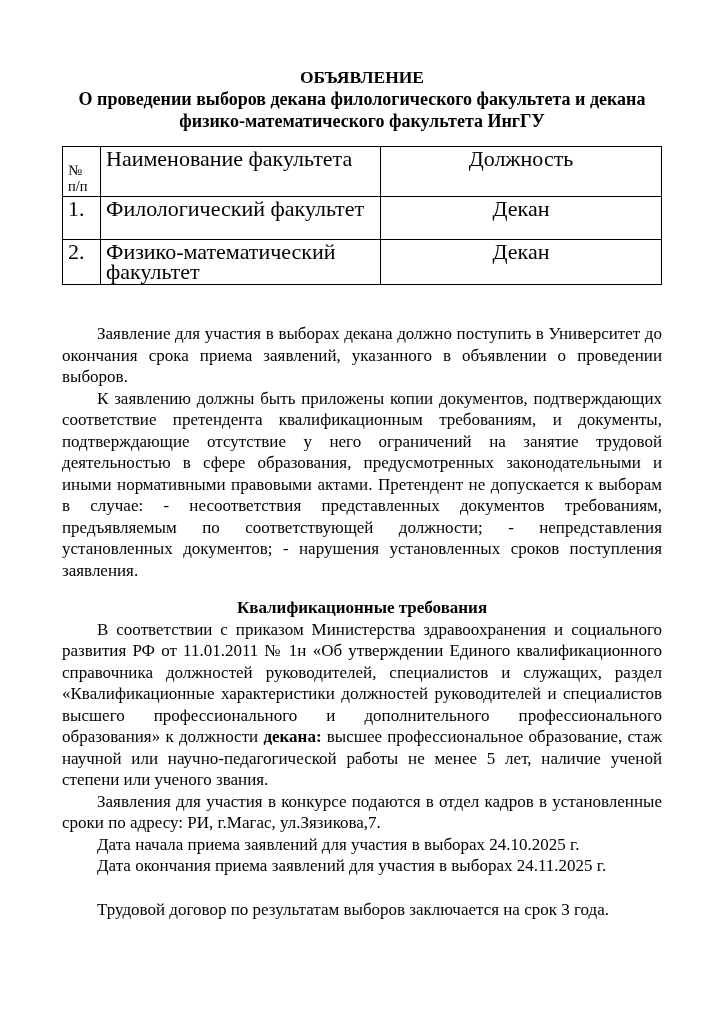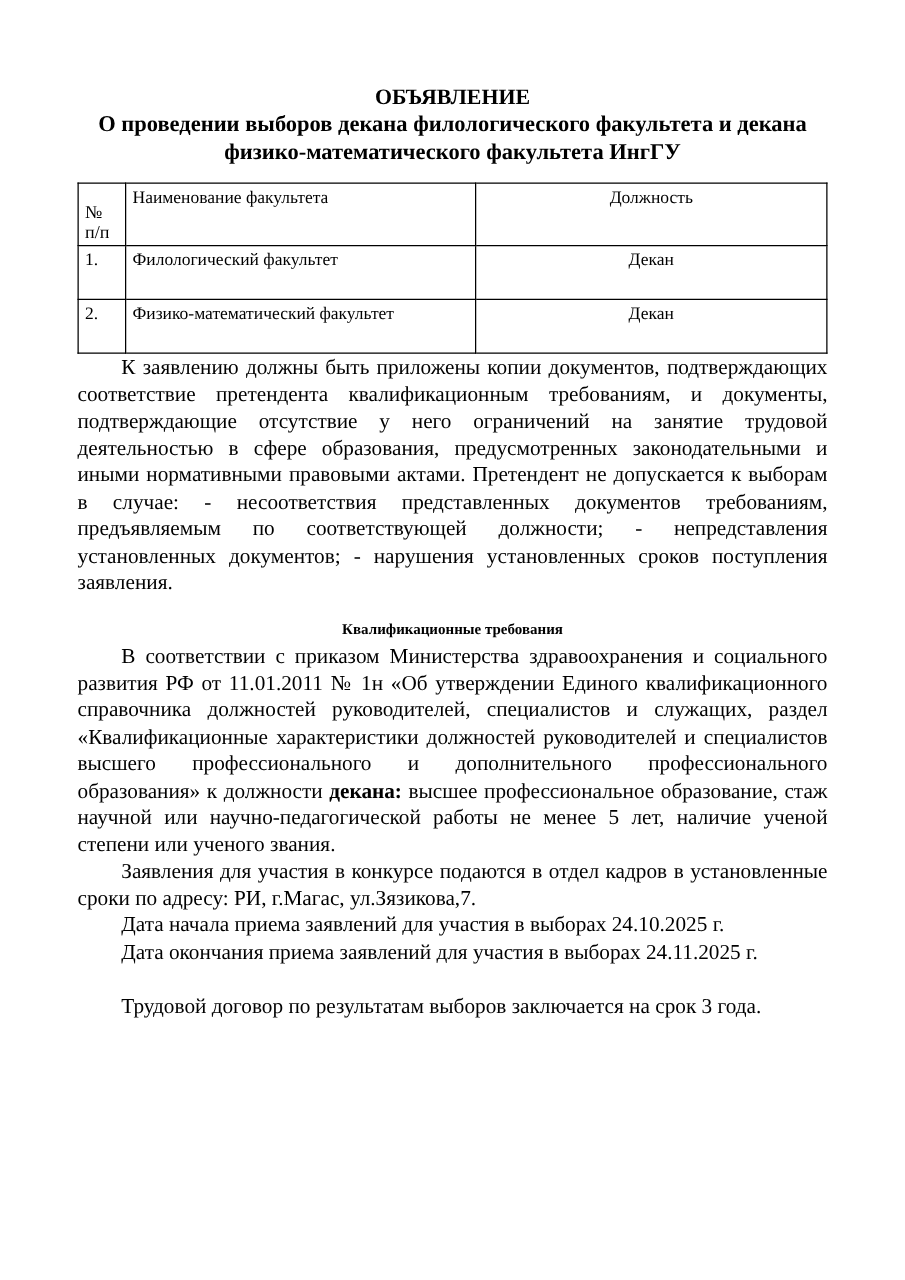--- a/index.html
+++ b/index.html
@@ -47,39 +47,39 @@
     table-layout: fixed;
     width: 100%;
     margin-top: 14px;
   }
   .fac-table th,
   .fac-table td {
     border: 1px solid #000000;
     vertical-align: top;
     padding: 2px 5px 2px 5px;
     font-weight: normal;
-    font-size: 14px;
+    font-size: 22px;
     line-height: 20px;
   }
   .fac-table col.c-num { width: 38px; }
   .fac-table col.c-name { width: 280px; }
   .fac-table th.h-num {
     font-size: 14.5px;
     line-height: 16px;
     text-align: left;
     padding-top: 15px;
   }
   .fac-table th.h-name { text-align: left; }
   .fac-table th.h-pos { text-align: center; }
   .fac-table td.d-num { text-align: left; height: 38px; }
   .fac-table td.d-name { text-align: left; }
   .fac-table td.d-pos { text-align: center; }
   .after-table { margin-top: 38px; }
   .qual-heading {
-    font-size: 12px;
+    font-size: 17px;
     font-weight: bold;
     text-align: center;
     margin: 16px 0 0 0;
   }
   .bold { font-weight: bold; }
   .contract { margin-top: 22px; }
 </style>
 </head>
 <body>
 
@@ -110,20 +110,21 @@
         <td class="d-pos">Декан</td>
       </tr>
       <tr>
         <td class="d-num">2.</td>
         <td class="d-name">Физико-математический факультет</td>
         <td class="d-pos">Декан</td>
       </tr>
     </tbody>
   </table>
 
+  <p class="para after-table">Заявление для участия в выборах декана должно поступить в Университет до окончания срока приема заявлений, указанного в объявлении о проведении выборов.</p>
 
   <p class="para">К заявлению должны быть приложены копии документов, подтверждающих соответствие претендента квалификационным требованиям, и документы, подтверждающие отсутствие у него ограничений на занятие трудовой деятельностью в сфере образования, предусмотренных законодательными и иными нормативными правовыми актами. Претендент не допускается к выборам в случае: - несоответствия представленных документов требованиям, предъявляемым по соответствующей должности; - непредставления установленных документов; - нарушения установленных сроков поступления заявления.</p>
 
   <h3 class="qual-heading">Квалификационные требования</h3>
 
   <p class="para"><span>В соответствии с приказом Министерства здравоохранения и социального развития РФ от 11.01.2011 № 1н «Об утверждении Единого квалификационного справочника должностей руководителей, специалистов и служащих, раздел «Квалификационные характеристики должностей руководителей и специалистов высшего профессионального и дополнительного профессионального образования» к должности </span><span class="bold">декана:</span><span> высшее профессиональное образование, стаж научной или научно-педагогической работы не менее 5 лет, наличие ученой степени или ученого звания.</span></p>
 
   <p class="para">Заявления для участия в конкурсе подаются в отдел кадров в установленные сроки по адресу: РИ, г.Магас, ул.Зязикова,7.</p>
 
   <p class="para">Дата начала приема заявлений для участия в выборах 24.10.2025 г.</p>

